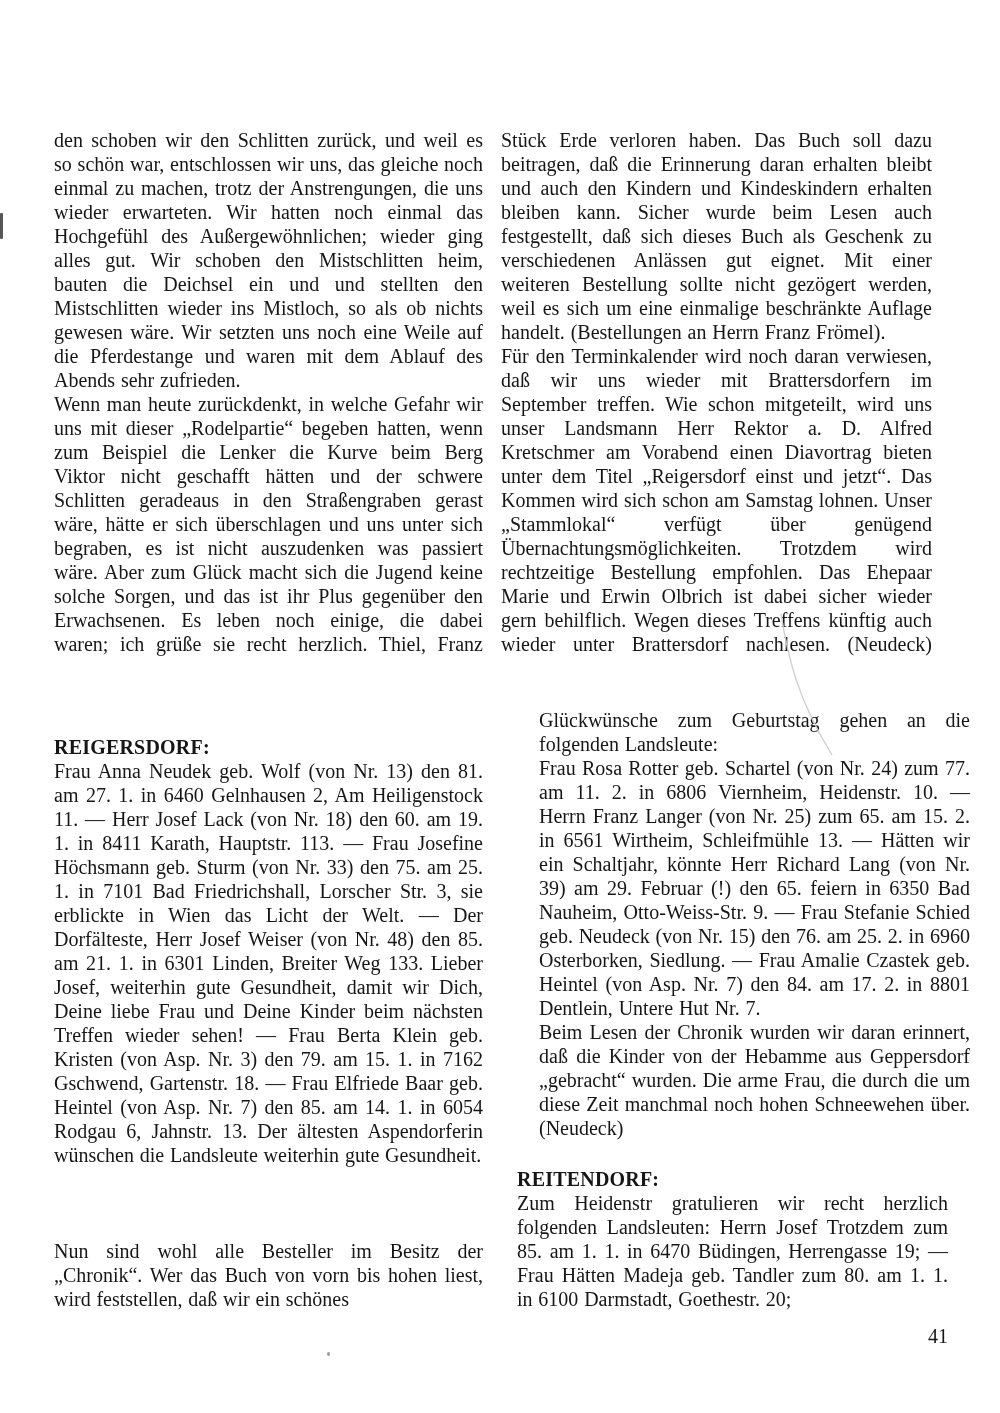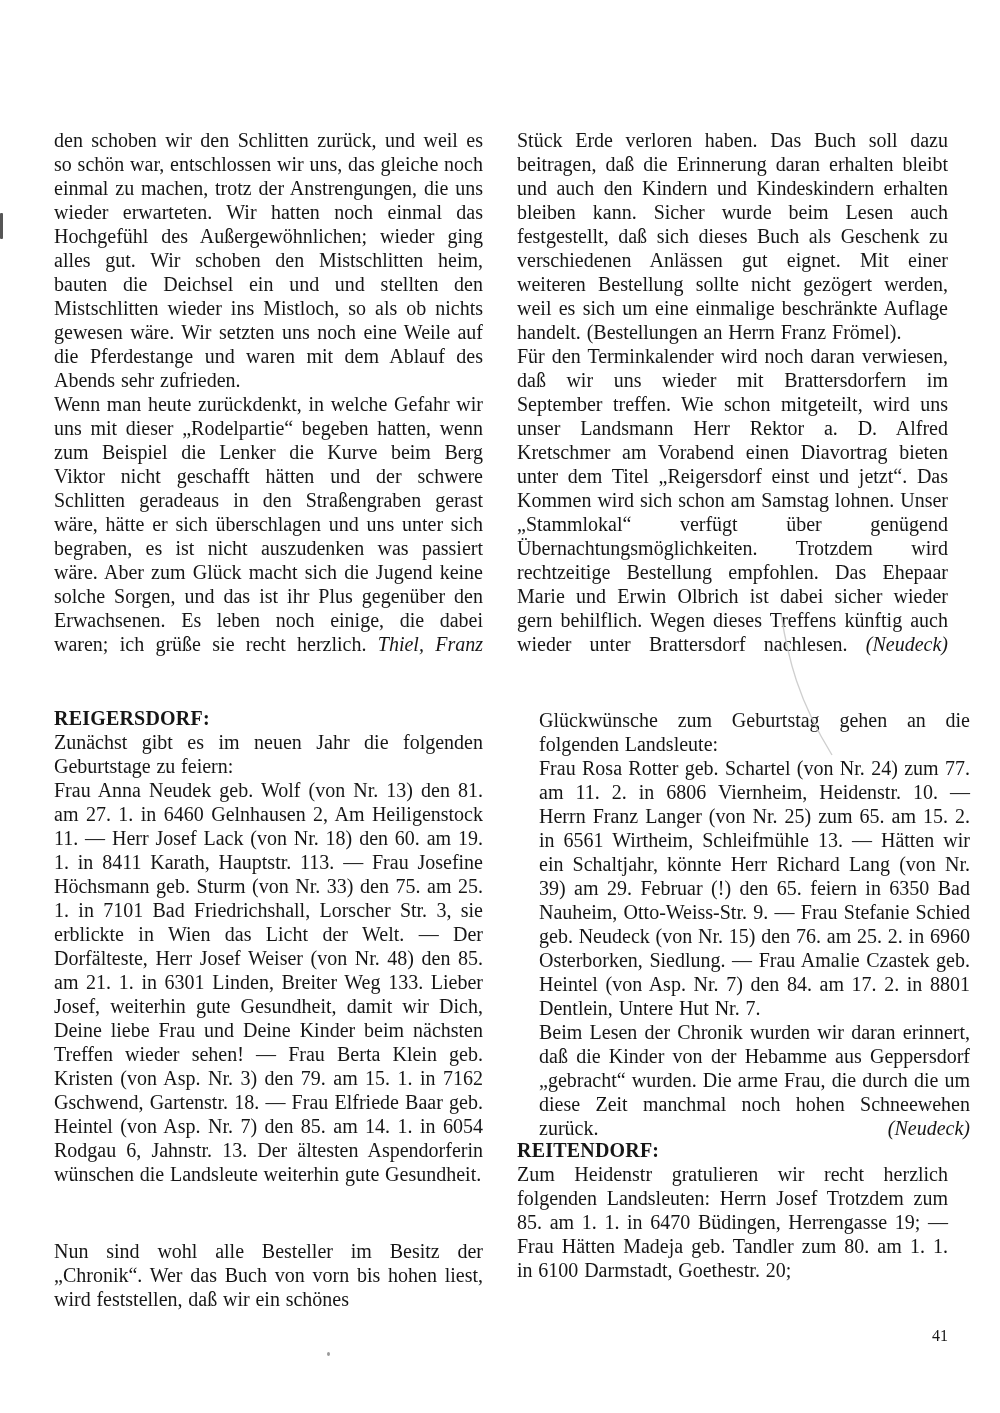--- a/index.html
+++ b/index.html
@@ -12,66 +12,65 @@
     color:#161616;
   }
   .seg{position:absolute;text-align:justify;}
   .seg p,.seg h2{
     margin:0;padding:0;
     font-size:20px;line-height:24px;font-weight:normal;
     text-align:justify;
     hyphens:auto;-webkit-hyphens:auto;
     word-spacing:0.04em;
   }
-  .seg h2.heading{font-weight:bold;letter-spacing:0.2px;}
+  .seg h2.heading{font-weight:bold;letter-spacing:0.2px;margin-top:29px;}
   .seg .b{font-weight:normal;}
-  .seg .i{font-style:italic;}
+  .seg .i{}
   .seg p.sig{text-align-last:justify;}
   
   #seg-l1{left:54px;top:128px;width:429px;}
   #seg-l2{left:54px;top:706px;width:429px;}
   #seg-l3{left:54px;top:1239px;width:429px;}
   
-  #seg-r1{left:517px;top:128px;width:431px;}
+  #seg-r1{left:501px;top:128px;width:431px;}
   #seg-r2{left:539px;top:708px;width:431px;}
   #seg-r3{left:517px;top:1138px;width:431px;}
   .page-number{
     position:absolute;left:880px;top:1324px;width:68px;
-    font-size:16px;line-height:24px;text-align:right;
+    font-size:20px;line-height:24px;text-align:right;
   }
   .mark-left{position:absolute;left:0;top:213px;width:3px;height:26px;background:#565656;border-radius:1px;}
   .crease{position:absolute;left:770px;top:608px;width:70px;height:152px;}
   .speck{position:absolute;left:327px;top:1352px;width:3px;height:4px;background:#9a9a9a;border-radius:50%;}
 </style>
 </head>
 <body>
 
 <div class="page">
 
   <div id="seg-l1" class="seg">
       <p class="para"><span>den schoben wir den Schlitten zurück, und weil es so schön war, entschlossen wir uns, das gleiche noch einmal zu machen, trotz der Anstrengungen, die uns wieder erwarteten. Wir hatten noch einmal das Hochgefühl des Außergewöhnlichen; wieder ging alles gut. Wir schoben den Mistschlitten heim, bauten die Deichsel ein und und stellten den Mistschlitten wieder ins Mistloch, so als ob nichts gewesen wäre. Wir setzten uns noch eine Weile auf die Pferdestange und waren mit dem Ablauf des Abends sehr zufrieden.</span></p>
       <p class="para sig"><span>Wenn man heute zurückdenkt, in welche Gefahr wir uns mit dieser „Rodelpartie“ begeben hatten, wenn zum Beispiel die Lenker die Kurve beim Berg Viktor nicht geschafft hätten und der schwere Schlitten geradeaus in den Straßengraben gerast wäre, hätte er sich überschlagen und uns unter sich begraben, es ist nicht auszudenken was passiert wäre. Aber zum Glück macht sich die Jugend keine solche Sorgen, und das ist ihr Plus gegenüber den Erwachsenen. Es leben noch einige, die dabei waren; ich grüße sie recht herzlich. </span><span class="i">Thiel, Franz</span></p>
     </div>
   <div id="seg-l2" class="seg">
       <h2 class="heading"><span>REIGERSDORF:</span></h2>
-      <p class="para"><span>Zunächst gibt es im neuen Jahr die folgenden Geburtstage zu feiern:</span></p>
       <p class="para"><span>Frau </span><span class="b">Anna Neudek</span><span> geb. Wolf (von Nr. 13) den 81. am 27. 1. in 6460 Gelnhausen 2, Am Heiligenstock 11. — Herr </span><span class="b">Josef Lack</span><span> (von Nr. 18) den 60. am 19. 1. in 8411 Karath, Hauptstr. 113. — Frau </span><span class="b">Josefine Höchsmann</span><span> geb. Sturm (von Nr. 33) den 75. am 25. 1. in 7101 Bad Friedrichshall, Lorscher Str. 3, sie erblickte in Wien das Licht der Welt. — Der Dorfälteste, Herr </span><span class="b">Josef Weiser</span><span> (von Nr. 48) den 85. am 21. 1. in 6301 Linden, Breiter Weg 133. Lieber Josef, weiterhin gute Gesundheit, damit wir Dich, Deine liebe Frau und Deine Kinder beim nächsten Treffen wieder sehen! — Frau </span><span class="b">Berta Klein</span><span> geb. Kristen (von Asp. Nr. 3) den 79. am 15. 1. in 7162 Gschwend, Gartenstr. 18. — Frau </span><span class="b">Elfriede Baar</span><span> geb. Heintel (von Asp. Nr. 7) den 85. am 14. 1. in 6054 Rodgau 6, Jahnstr. 13. Der ältesten Aspendorferin wünschen die Landsleute weiterhin gute Gesundheit.</span></p>
     </div>
   <div id="seg-l3" class="seg">
       <p class="para"><span>Nun sind wohl alle Besteller im Besitz der „Chronik“. Wer das Buch von vorn bis hohen liest, wird feststellen, daß wir ein schönes</span></p>
     </div>
 
   <div id="seg-r1" class="seg">
       <p class="para"><span>Stück Erde verloren haben. Das Buch soll dazu beitragen, daß die Erinnerung daran erhalten bleibt und auch den Kindern und Kindeskindern erhalten bleiben kann. Sicher wurde beim Lesen auch festgestellt, daß sich dieses Buch als Geschenk zu verschiedenen Anlässen gut eignet. Mit einer weiteren Bestellung sollte nicht gezögert werden, weil es sich um eine einmalige beschränkte Auflage handelt. (Bestellungen an Herrn Franz Frömel).</span></p>
       <p class="para sig"><span>Für den Terminkalender wird noch daran verwiesen, daß wir uns wieder mit Brattersdorfern im September treffen. Wie schon mitgeteilt, wird uns unser Landsmann Herr Rektor a. D. Alfred Kretschmer am Vorabend einen Diavortrag bieten unter dem Titel „Reigersdorf einst und jetzt“. Das Kommen wird sich schon am Samstag lohnen. Unser „Stammlokal“ verfügt über genügend Übernachtungsmöglichkeiten. Trotzdem wird rechtzeitige Bestellung empfohlen. Das Ehepaar Marie und Erwin Olbrich ist dabei sicher wieder gern behilflich. Wegen dieses Treffens künftig auch wieder unter Brattersdorf nachlesen. </span><span class="i">(Neudeck)</span></p>
     </div>
   <div id="seg-r2" class="seg">
       <p class="para"><span>Glückwünsche zum Geburtstag gehen an die folgenden Landsleute:</span></p>
       <p class="para"><span>Frau </span><span class="b">Rosa Rotter</span><span> geb. Schartel (von Nr. 24) zum 77. am 11. 2. in 6806 Viernheim, Heidenstr. 10. — Herrn </span><span class="b">Franz Langer</span><span> (von Nr. 25) zum 65. am 15. 2. in 6561 Wirtheim, Schleifmühle 13. — Hätten wir ein Schaltjahr, könnte Herr </span><span class="b">Richard Lang</span><span> (von Nr. 39) am 29. Februar (!) den 65. feiern in 6350 Bad Nauheim, Otto-Weiss-Str. 9. — Frau </span><span class="b">Stefanie Schied</span><span> geb. Neudeck (von Nr. 15) den 76. am 25. 2. in 6960 Osterborken, Siedlung. — Frau </span><span class="b">Amalie Czastek</span><span> geb. Heintel (von Asp. Nr. 7) den 84. am 17. 2. in 8801 Dentlein, Untere Hut Nr. 7.</span></p>
-      <p class="para sig"><span>Beim Lesen der Chronik wurden wir daran erinnert, daß die Kinder von der Hebamme aus Geppersdorf „gebracht“ wurden. Die arme Frau, die durch die um diese Zeit manchmal noch hohen Schneewehen zurück. </span><span class="i">(Neudeck)</span></p>
+      <p class="para sig"><span>Beim Lesen der Chronik wurden wir daran erinnert, daß die Kinder von der Hebamme aus Geppersdorf „gebracht“ wurden. Die arme Frau, die durch die um diese Zeit manchmal noch hohen Schneewehen über. </span><span class="i">(Neudeck)</span></p>
     </div>
   <div id="seg-r3" class="seg">
       <h2 class="heading"><span>REITENDORF:</span></h2>
       <p class="para"><span>Zum Heidenstr gratulieren wir recht herzlich folgenden Landsleuten: Herrn </span><span class="b">Josef Trotzdem</span><span> zum 85. am 1. 1. in 6470 Büdingen, Herrengasse 19; — Frau </span><span class="b">Hätten Madeja</span><span> geb. Tandler zum 80. am 1. 1. in 6100 Darmstadt, Goethestr. 20;</span></p>
     </div>
 
   <div class="page-number">41</div>
 
   <div class="mark-left"></div>
   <svg class="crease" viewBox="0 0 70 152" xmlns="http://www.w3.org/2000/svg">

